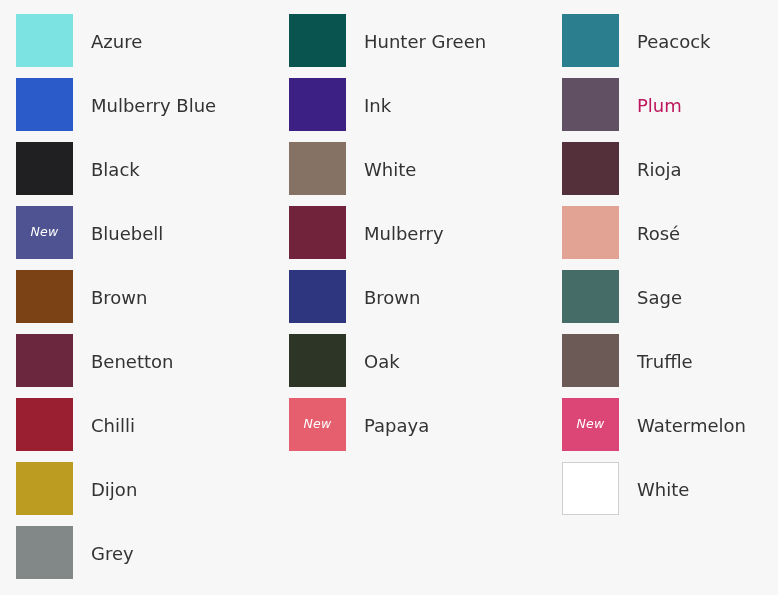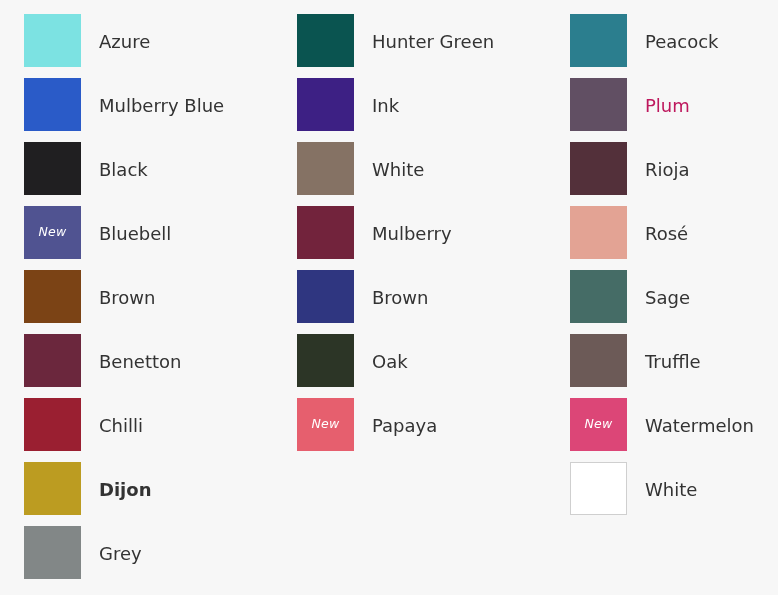--- a/index.html
+++ b/index.html
@@ -41,21 +41,20 @@
   .swatch-chip {
     position: relative;
     width: 57px;
     height: 53px;
     flex: 0 0 57px;
     box-sizing: border-box;
     display: flex;
     align-items: center;
     justify-content: center;
     overflow: hidden;
-    margin-left: 8px;
   }
   .swatch-chip.bordered {
     border: 1px solid #cfcfcf;
   }
 
   .new-badge {
     font-family: "DejaVu Sans", "Liberation Sans", sans-serif;
     font-style: italic;
     font-size: 12.5px;
     line-height: 1;
@@ -104,21 +103,21 @@
       <div class="color-option">
         <div class="swatch-chip" style="background: rgb(107, 39, 61);"></div>
         <span class="swatch-label" style="color: rgb(51, 51, 51);">Benetton</span>
       </div>
       <div class="color-option">
         <div class="swatch-chip" style="background: rgb(154, 31, 49);"></div>
         <span class="swatch-label" style="color: rgb(51, 51, 51);">Chilli</span>
       </div>
       <div class="color-option">
         <div class="swatch-chip" style="background: rgb(188, 156, 33);"></div>
-        <span class="swatch-label" style="color: rgb(51, 51, 51); font-weight: bold;">Dijon</span>
+        <span class="swatch-label" style="color: rgb(51, 51, 51);">Dijon</span>
       </div>
       <div class="color-option">
         <div class="swatch-chip" style="background: rgb(130, 135, 135);"></div>
         <span class="swatch-label" style="color: rgb(51, 51, 51);">Grey</span>
       </div>
     </div>
     <div class="color-column col-1">
       <div class="color-option">
         <div class="swatch-chip" style="background: rgb(10, 84, 80);"></div>
         <span class="swatch-label" style="color: rgb(51, 51, 51);">Hunter Green</span>

